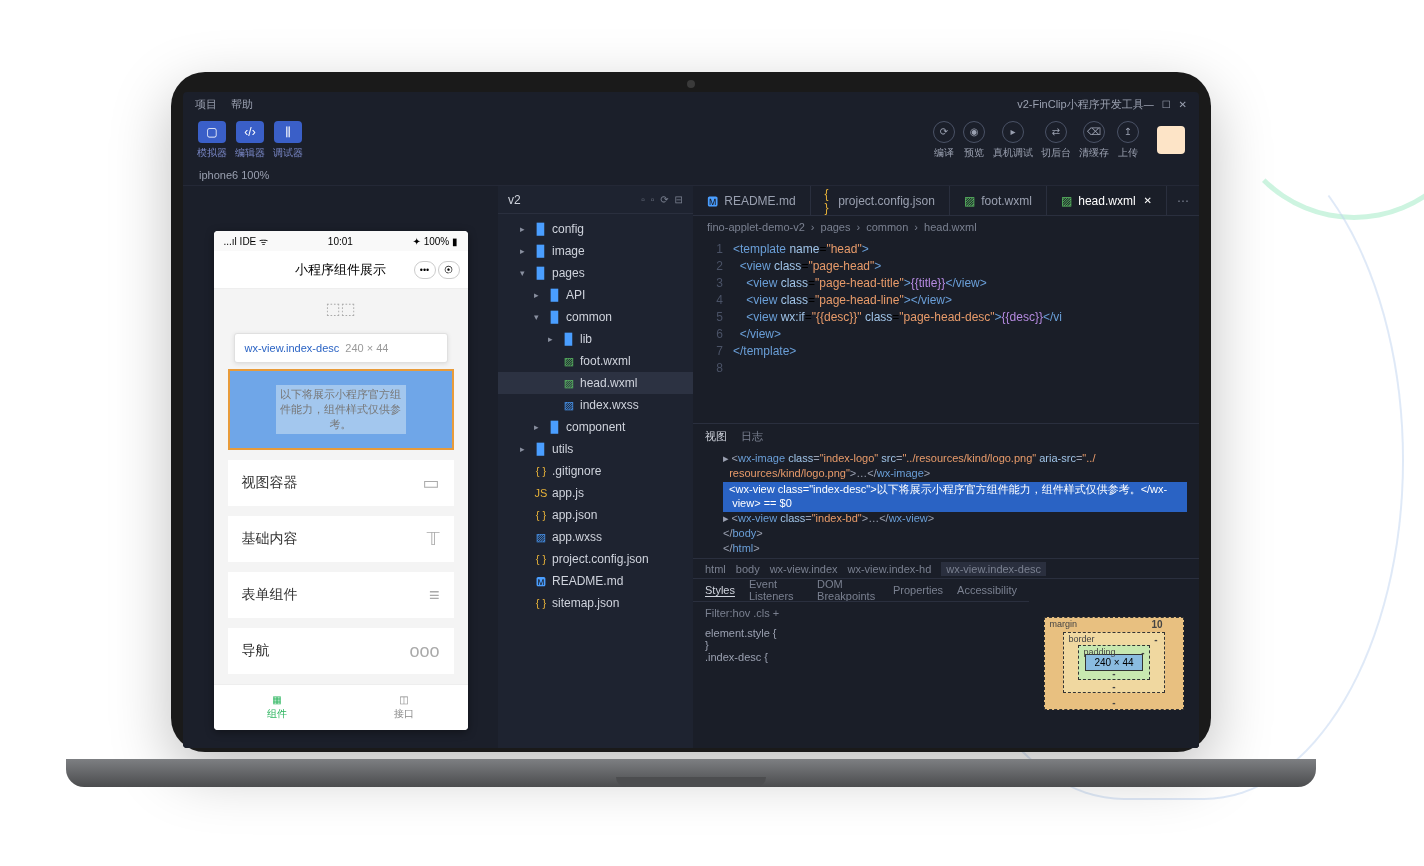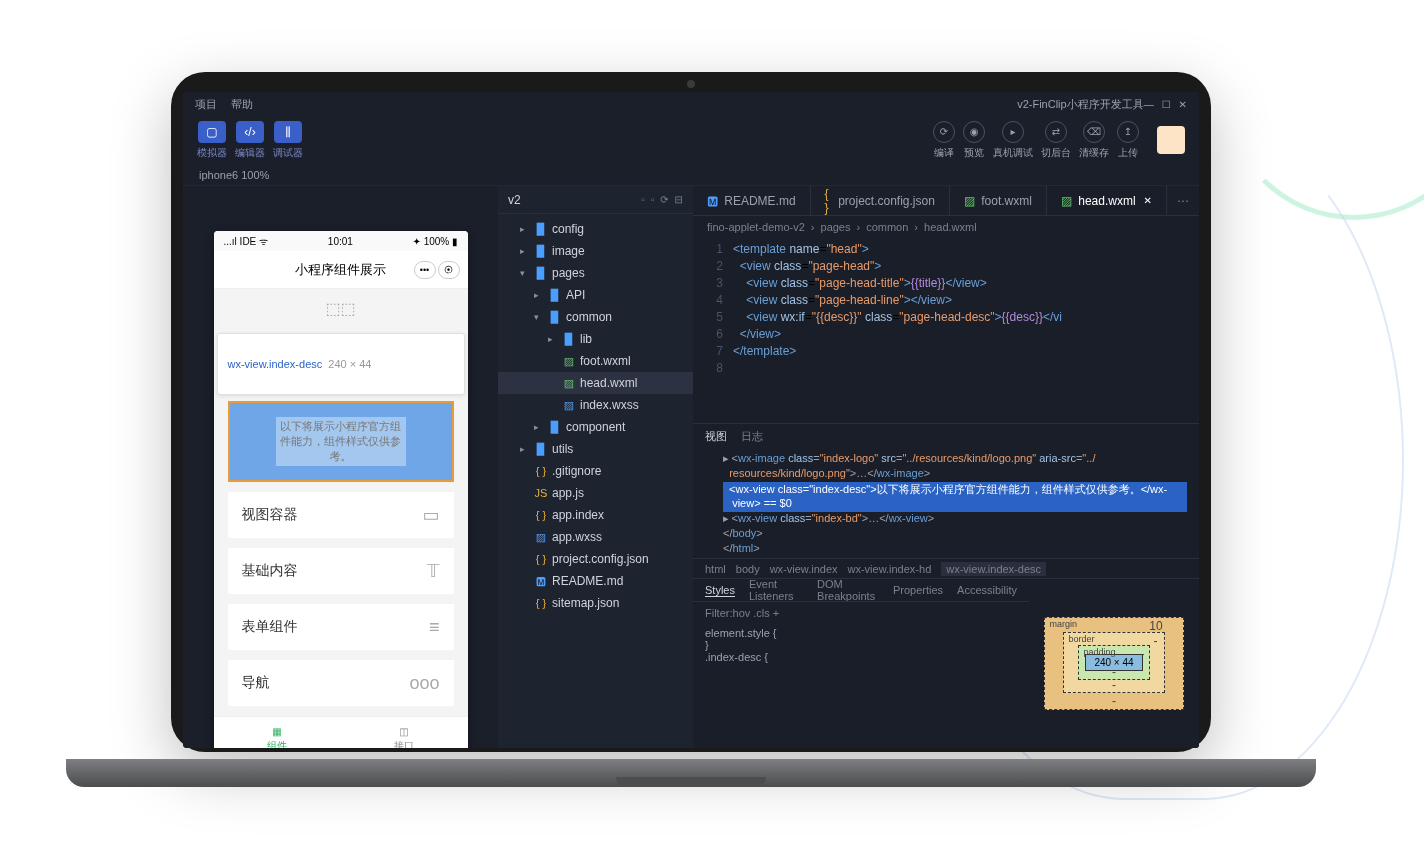--- a/index.html
+++ b/index.html
@@ -41,21 +41,21 @@
 
 
 .sim-panel { width: 315px; background: #1b1f2a; display: flex; align-items: flex-start; justify-content: center; padding-top: 45px; }
 .phone { width: 254px; background: #fff; border-radius: 4px; overflow: hidden; box-shadow: 0 2px 8px rgba(0,0,0,0.4); }
 .phone-status { height: 20px; display: flex; align-items: center; justify-content: space-between; padding: 0 10px; font-size: 10px; background: #f9f9f9; }
 .phone-hdr { height: 38px; display: flex; align-items: center; justify-content: center; position: relative; font-size: 13px; background: #fff; border-bottom: 1px solid #eee; }
 .phone-hdr .capsule { position: absolute; right: 8px; display: flex; gap: 2px; }
 .phone-hdr .capsule span { width: 22px; height: 18px; border: 1px solid #ccc; border-radius: 10px; display: flex; align-items: center; justify-content: center; font-size: 9px; }
 .phone-body { padding: 10px 0; background: #f4f4f4; min-height: 370px; }
 .phone-kind { height: 26px; text-align: center; color: #aaa; font-size: 16px; }
-.tooltip { margin: 8px 3px 6px; background: #fff; border: 1px solid #e0e0e0; border-radius: 3px; padding: 24px 10px; font-size: 11px; box-shadow: 0 1px 4px rgba(0,0,0,0.1); }
+.tooltip { margin: 8px 20px 6px; background: #fff; border: 1px solid #e0e0e0; border-radius: 3px; padding: 8px 10px; font-size: 11px; box-shadow: 0 1px 4px rgba(0,0,0,0.1); }
 .tooltip .sel { color: #2a63c4; }
 .tooltip .dim { color: #999; margin-left: 6px; }
 .highlight-box { margin: 0 14px; background: #6fa6e8; border: 2px solid #e89b3a; padding: 14px 46px; text-align: center; color: #777; font-size: 11px; }
 .highlight-inner { background: #a3c7ee; padding: 2px; }
 .menu-item { margin: 10px 14px 0; background: #fff; height: 46px; display: flex; align-items: center; justify-content: space-between; padding: 0 14px; font-size: 14px; color: #333; }
 .menu-item .glyph { color: #aaa; font-size: 18px; }
 .phone-tabbar { height: 46px; display: flex; border-top: 1px solid #eee; background: #fff; }
 .phone-tabbar .tab { flex: 1; display: flex; flex-direction: column; align-items: center; justify-content: center; gap: 2px; font-size: 10px; color: #888; }
 .phone-tabbar .tab.active { color: #2bb55e; }
 
@@ -107,21 +107,21 @@
 .dt-styles-tabs { height: 22px; display: flex; gap: 14px; padding: 0 12px; align-items: center; color: #7a8090; }
 .dt-styles-tabs span.active { color: #cfd3dc; border-bottom: 1px solid #cfd3dc; }
 .dt-filter { height: 22px; display: flex; align-items: center; padding: 0 12px; color: #7a8090; border-top: 1px solid #2a2f3e; }
 .dt-css { flex: 1; padding: 4px 12px; font-family: "Menlo", monospace; color: #9aa0b0; }
 .dt-box { width: 170px; background: #1a1e28; display: flex; align-items: center; justify-content: center; padding: 8px; }
 .box-margin { background: #e8c080; border: 1px dashed #333; padding: 14px 18px 16px; position: relative; }
 .box-border { background: #f0d8a0; border: 1px dashed #333; padding: 12px 14px; position: relative; }
 .box-padding { background: #c8e8b0; border: 1px dashed #333; padding: 8px 6px; position: relative; }
 .box-content { background: #8abce0; border: 1px solid #333; padding: 2px 8px; font-size: 10px; text-align: center; }
 .box-lbl { position: absolute; top: 1px; left: 4px; font-size: 9px; color: #444; }
-.box-num { position: absolute; font-size: 12px; color: #444; }
+.box-num { position: absolute; font-size: 10px; color: #444; font-weight: bold; }
 </style>
 </head>
 <body>
 
 <div class="bg-curve1"></div>
 <div class="bg-curve2"></div>
 
 <div class="laptop">
   <div class="laptop-bezel">
     <div class="laptop-notch"></div>
@@ -311,21 +311,21 @@
                 <span>.gitignore</span>
               </div>
               <div class="tree-row" style="padding-left:22px">
      <span class="caret"></span>
                 <span class="fico js">JS</span>
                 <span>app.js</span>
               </div>
               <div class="tree-row" style="padding-left:22px">
      <span class="caret"></span>
                 <span class="fico json">{ }</span>
-                <span>app.index</span>
+                <span>app.json</span>
               </div>
               <div class="tree-row" style="padding-left:22px">
      <span class="caret"></span>
                 <span class="fico wxss">▨</span>
                 <span>app.wxss</span>
               </div>
               <div class="tree-row" style="padding-left:22px">
      <span class="caret"></span>
                 <span class="fico json">{ }</span>
                 <span>project.config.json</span>

